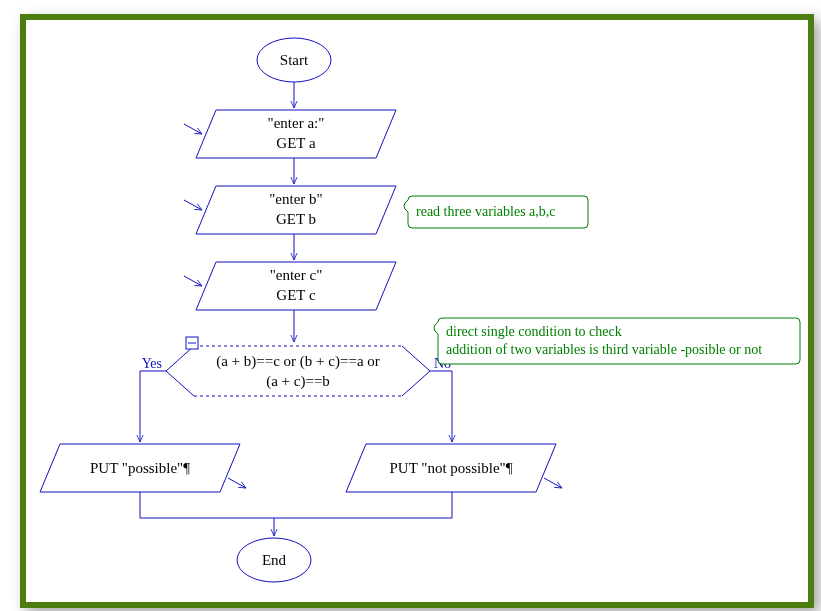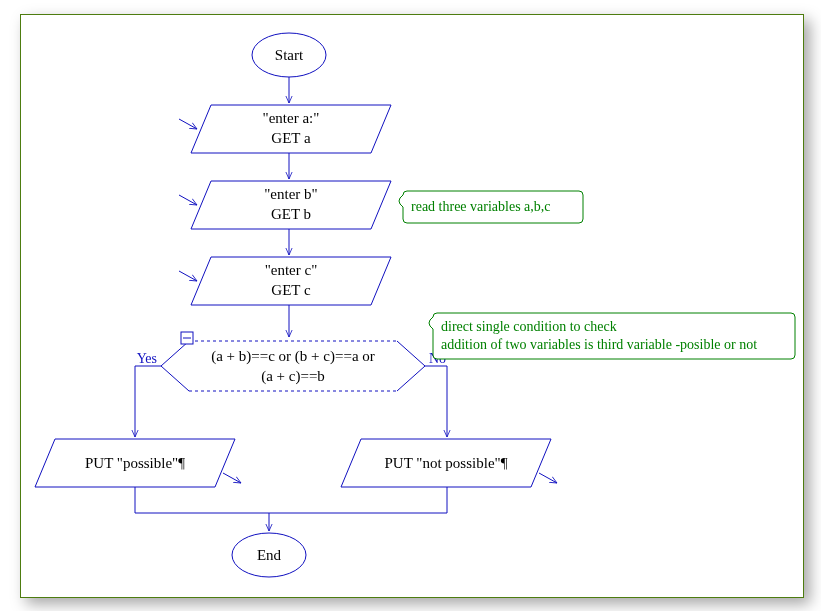--- a/index.html
+++ b/index.html
@@ -2,21 +2,21 @@
 <html><head>
 <meta charset="utf-8">
 <style>
   body{margin:0;background:#fff;font-family:"Times New Roman",serif;}
   .frame{
     width:821px;height:611px;position:relative;
     box-sizing:border-box;
   }
   .paper{
     position:absolute;left:20px;top:14px;width:782px;height:582px;
-    background:#fff;border:1px solid #4d7c0f;
+    background:#fff;border:6px solid #4d7c0f;
     box-shadow:6px 6px 14px rgba(0,0,0,0.35);
   }
   svg{position:absolute;left:0;top:0;}
   text{font-family:"Times New Roman",serif;font-size:15px;}
   .blue{stroke:#1010C0;fill:none;}
   .dash{stroke-dasharray:3 3;}
   .lbl{fill:#000;}
   .yn{fill:#1010C0;font-size:14px;}
   .note{fill:#008000;font-size:14px;}
   .noteBox{fill:#fff;stroke:#008000;}

